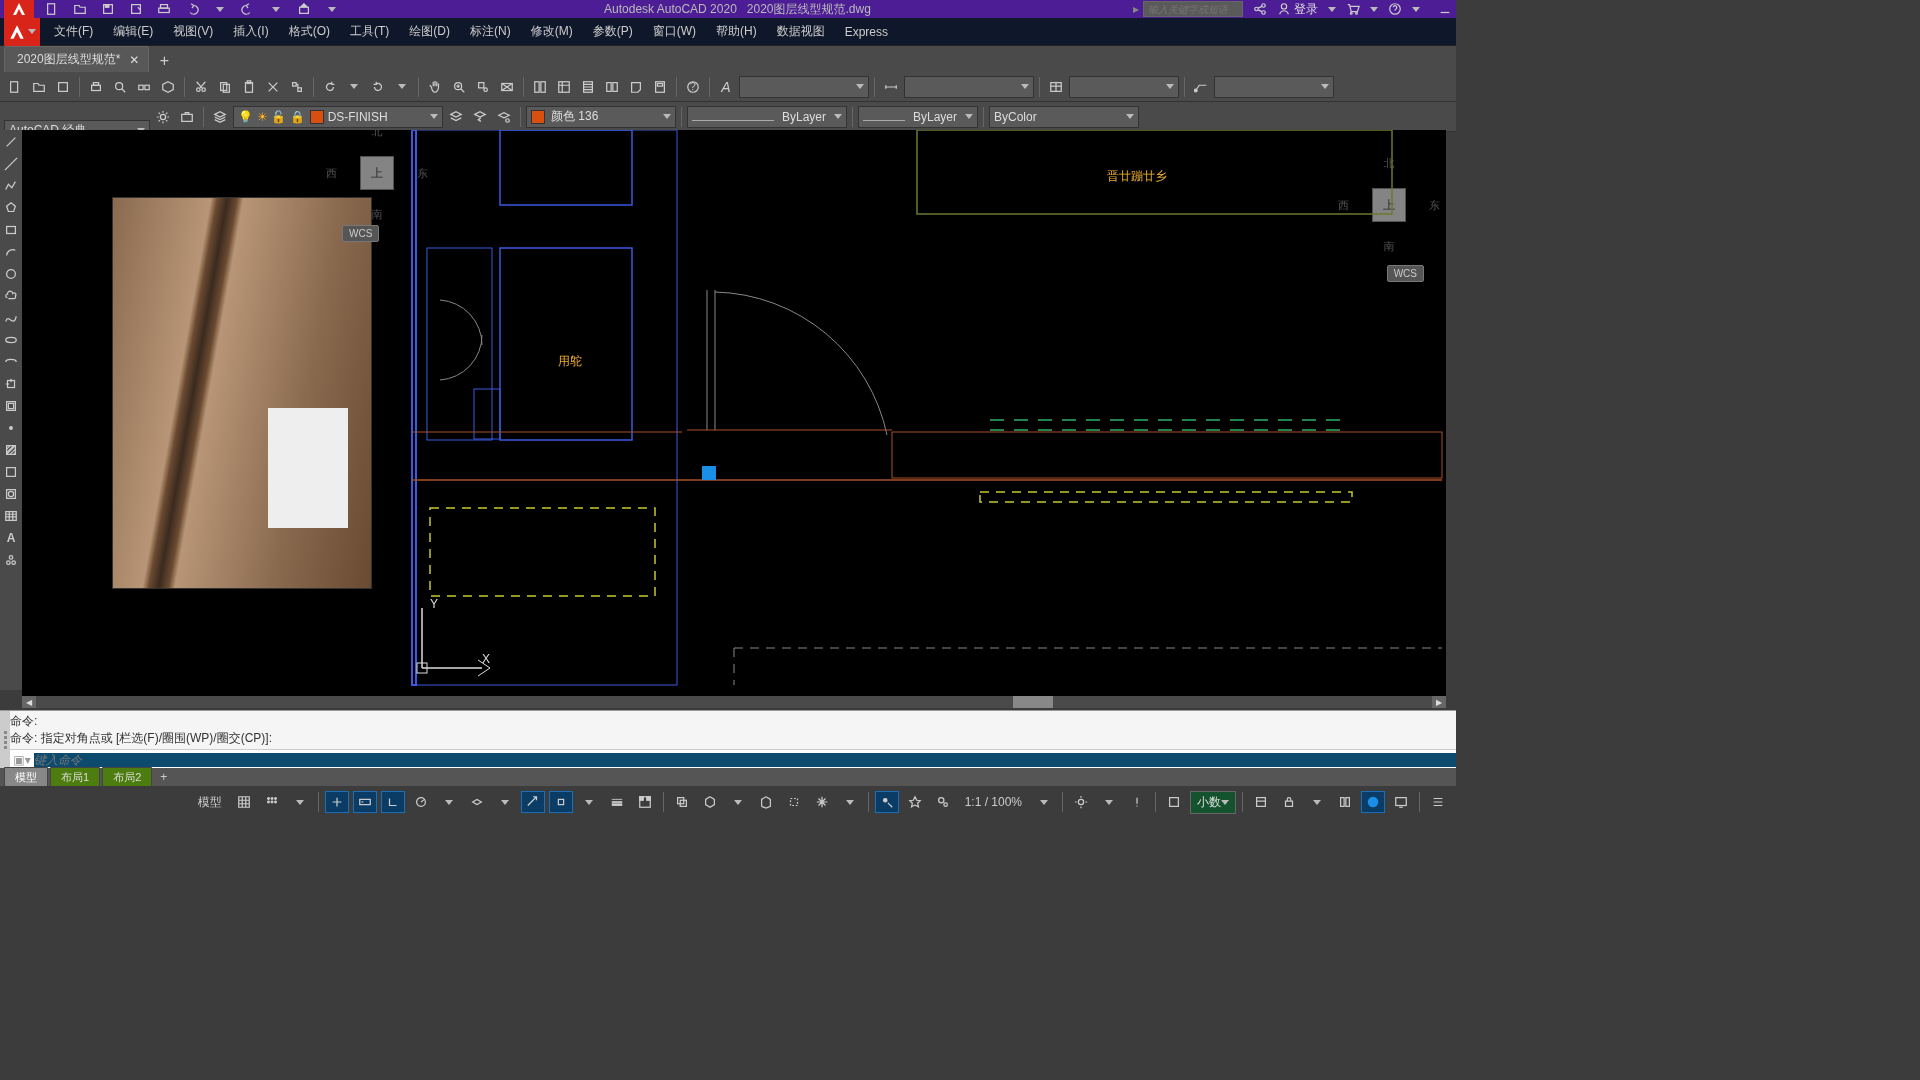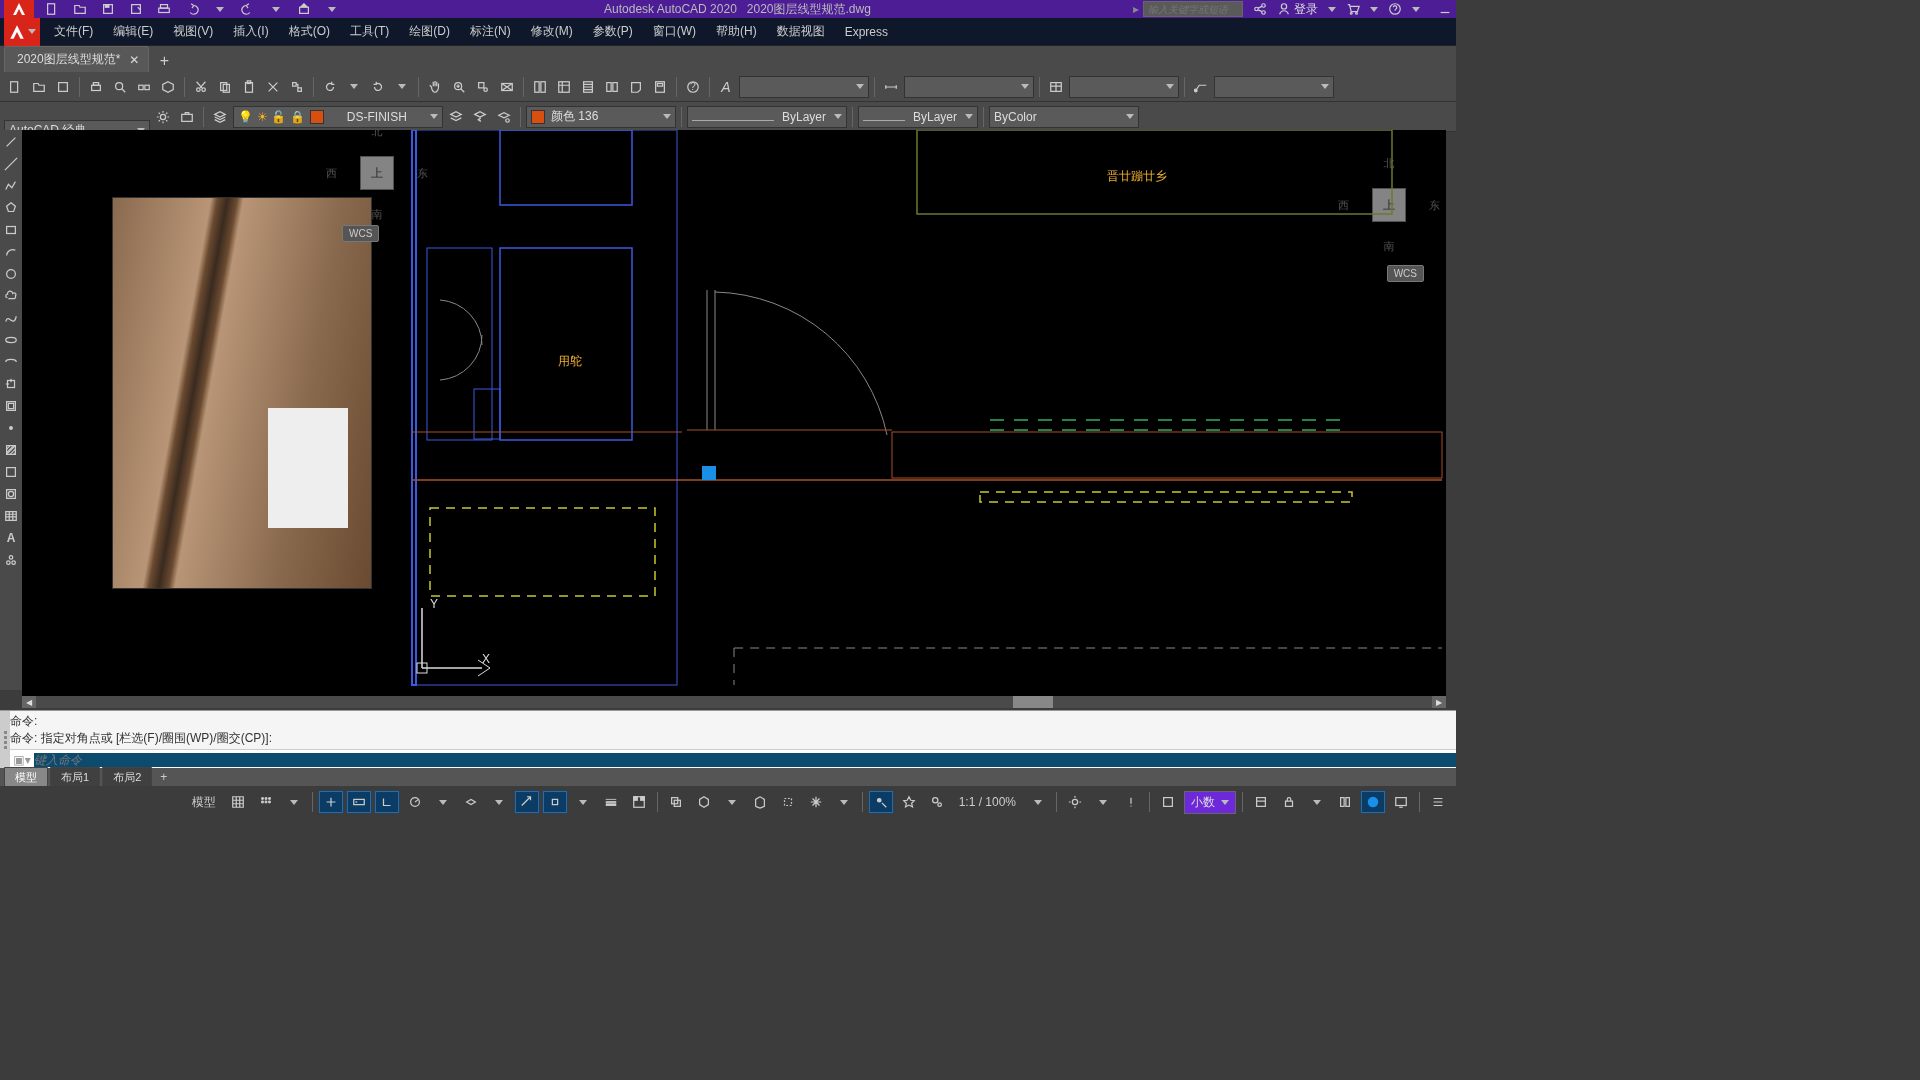--- a/index.html
+++ b/index.html
@@ -68,30 +68,30 @@
 .cmdblock { position: absolute; left: 0; right: 0; bottom: 50px; height: 58px; background: #f5f5f5; color: #333; border-top: 1px solid #999; }
 .cmdblock .cmdgrip { width: 10px; height: 100%; background: #ccc; float: left; display: flex; flex-direction: column; align-items: center; justify-content: center; gap: 2px; }
 .cmdblock .cmdgrip span { width: 3px; height: 3px; background: #888; }
 .cmdblock .cmd-lines { padding: 2px 4px; font-size: 12px; }
 .cmdblock .cmd-input-row { display: flex; align-items: center; background: #fff; border-top: 1px solid #ccc; height: 20px; }
 .cmdblock .cmd-input-row .cmd-ico { width: 24px; text-align: center; color: #999; }
 .cmdblock .cmd-input-row input { flex: 1; border: none; font-style: italic; color: #999; background: #0c4a6e; outline: none; }
 
 
 .layouttabs { position: absolute; left: 0; right: 0; bottom: 32px; height: 18px; background: #555; display: flex; align-items: center; padding-left: 4px; }
-.layouttabs .ltab { padding: 2px 10px; background: #404040; border: 1px solid #444; margin-right: 2px; cursor: pointer; font-size: 11px; border-radius: 0 0 3px 3px; }
+.layouttabs .ltab { padding: 2px 10px; background: #4d7c0f; border: 1px solid #444; margin-right: 2px; cursor: pointer; font-size: 11px; border-radius: 0 0 3px 3px; }
 .layouttabs .ltab.active { background: #888; color: #fff; }
 .layouttabs .ltab-add { padding: 2px 6px; cursor: pointer; color: #ccc; }
 
 
 .statusbar { position: absolute; left: 0; right: 0; bottom: 0; height: 32px; background: #3c3c3c; display: flex; align-items: center; justify-content: flex-end; padding: 0 6px; gap: 4px; }
 .statusbar .sbtn { width: 24px; height: 22px; display: flex; align-items: center; justify-content: center; cursor: pointer; border: 1px solid transparent; }
 .statusbar .sbtn.active { background: #0a3c66; border-color: #1a6fb8; }
 .statusbar .slabel { padding: 0 6px; color: #ccc; }
-.statusbar .scombo { background: #6d28d9; border: 1px solid #666; padding: 2px 6px; display: flex; align-items: center; gap: 6px; cursor: pointer; }
+.statusbar .scombo { background: #14532d; border: 1px solid #666; padding: 2px 6px; display: flex; align-items: center; cursor: pointer; }
 .statusbar .ssep { width: 1px; height: 20px; background: #666; margin: 0 2px; }
 
 .tri-down { width: 0; height: 0; border-left: 4px solid transparent; border-right: 4px solid transparent; border-top: 5px solid #bbb; display: inline-block; }
 svg.ico { width: 14px; height: 14px; stroke: #ccc; fill: none; stroke-width: 1.4; }
 </style>
 </head>
 <body>
 
 <div class="titlebar">
   <div class="logo">
@@ -458,21 +458,21 @@
       <svg class="ico" viewBox="0 0 16 16">
         <path d="M2 5l6-3 6 3-6 3zM2 8l6 3 6-3M2 11l6 3 6-3"></path>
       </svg>
     </span>
   <div class="layer-combo">
     <span class="icons"><span style="color:#ffb020;">💡</span></span>
     <span class="icons"><span style="color:#ffb020;">☀</span></span>
     <span class="icons"><span style="color:#5aa5e8;">🔓</span></span>
     <span class="icons"><span style="color:#f0b030;">🔒</span></span>
     <span class="color-swatch" style="background:#d94f0f;"></span>
-    <span style="flex:1;text-align:center;">DS-FINISH</span>
+    <span style="flex:1;">DS-FINISH</span>
     <span class="tri-down"></span>
   </div>
   <span class="tbtn">
       <svg class="ico" viewBox="0 0 16 16">
         <path d="M2 5l6-3 6 3-6 3z"></path>
         <path d="M2 9l6 3 6-3"></path>
       </svg>
     </span>
   <span class="tbtn">
       <svg class="ico" viewBox="0 0 16 16">

